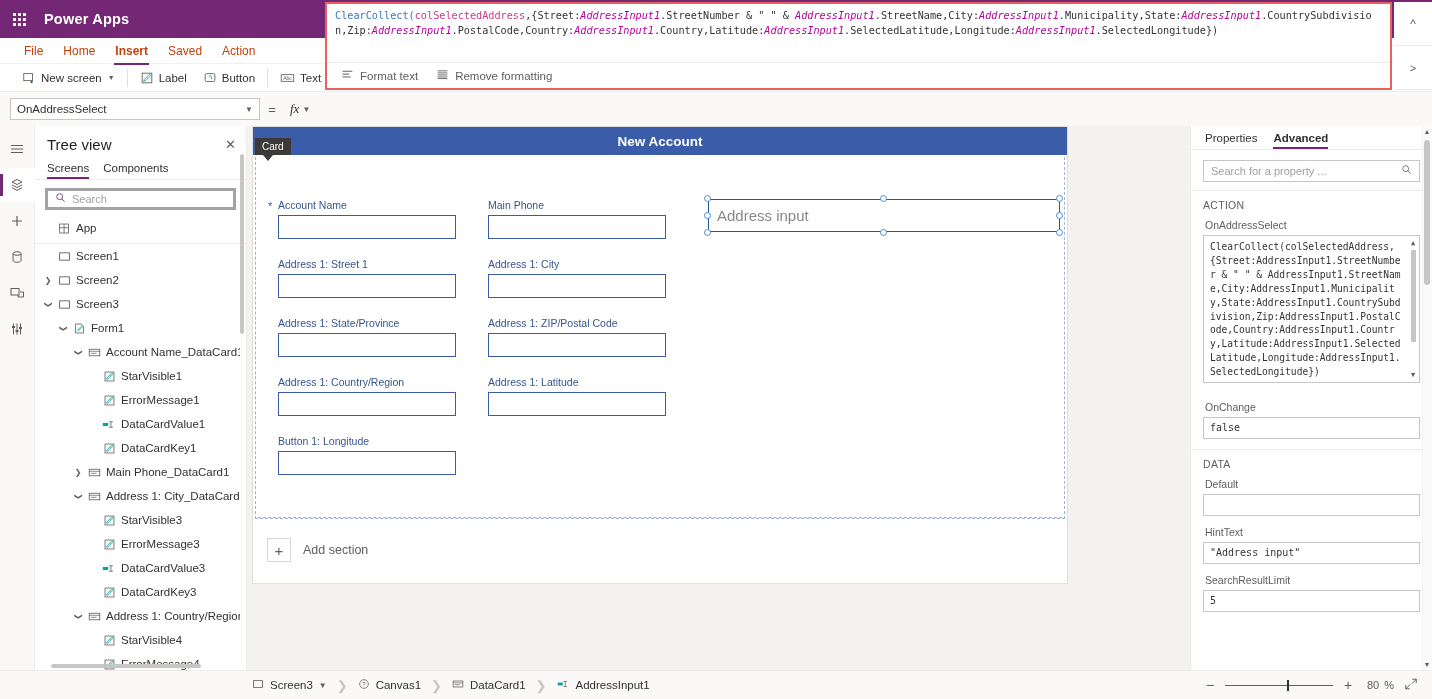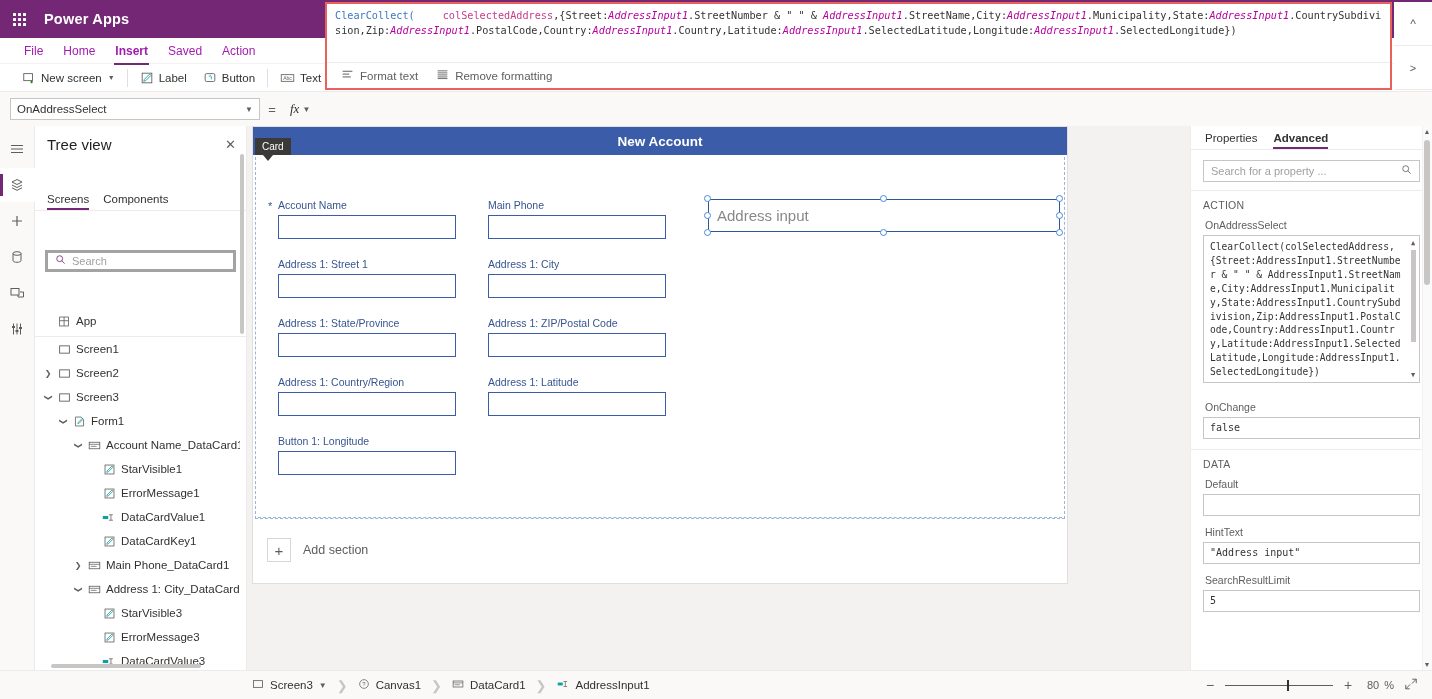--- a/index.html
+++ b/index.html
@@ -33,21 +33,21 @@
   .avatar .head{width:10px;height:10px;border-radius:50%;background:#8a8886;position:absolute;top:5px;}
   .avatar .body{width:19px;height:11px;border-radius:10px 10px 0 0;background:#8a8886;position:absolute;bottom:0;}
 
   
   .menurow{
     height:26px; background:#fff; display:flex; align-items:center;
     border-bottom:1px solid #f3f2f1; position:relative;
   }
   .menu-items{ display:flex; align-items:center; padding-left:14px; }
   .menu-item{
-    padding:3px 10px; font-size:12px; color:#a21caf; cursor:pointer; position:relative;
+    padding:3px 10px; font-size:12px; color:#c2410c; cursor:pointer; position:relative;
   }
   .menu-item.active{ font-weight:bold; }
   .menu-item.active:after{
     content:""; position:absolute; left:9px; right:9px; bottom:-4px; height:2px; background:#742774;
   }
   .menurow-right{ margin-left:auto; display:flex; align-items:center; height:26px; padding-right:8px;}
   .app-title{ font-size:11.5px; color:#605e5c; margin-right:10px;}
   .vsep{ width:1px; height:15px; background:#e1dfdd; margin:0 8px;}
   .tb-ico{
     width:26px;height:24px;display:flex;align-items:center;justify-content:center;
@@ -90,21 +90,21 @@
     position:absolute; left:325px; top:2px; right:40px; height:88px;
     border:2px solid #e8615c; background:#fff; z-index:8;
   }
   .fxtext{
     padding:5px 8px 4px 8px; font-family:"DejaVu Sans Mono", monospace;
     font-size:10.2px; line-height:1.45; white-space:pre-wrap; word-break:break-all;
     color:#333;
   }
   .fx-fn{ color:#3b78c3; }
   .fx-id{ color:#b4009e; font-style:italic; }
-  .fx-name{ color:#c73b8a;margin-left:28px; }
+  .fx-name{ color:#c73b8a; }
   .fxbar2{
     position:absolute; left:0; right:0; bottom:0; height:26px; background:#fff;
     border-top:1px solid #edebe9; display:flex; align-items:center; padding-left:14px; gap:18px;
   }
   .fxbar2 .fxb{
     display:flex;align-items:center;gap:6px;font-size:11.5px;color:#605e5c;cursor:pointer;
   }
   .fxside{
     position:absolute; right:0; top:2px; width:38px; height:88px;
     display:flex; flex-direction:column; z-index:7;
@@ -128,21 +128,20 @@
   }
   .rail-btn.sel{ background:#fff; }
   .rail-btn.sel:before{
     content:"";position:absolute;left:0;top:6px;bottom:6px;width:3px;background:#742774;
   }
 
   
   .treepanel{
     width:212px;background:#fff;border-right:1px solid #edebe9;display:flex;flex-direction:column;
     position:relative;
-    gap:31px;
   }
   .tp-head{ display:flex;align-items:center;padding:10px 10px 6px 12px;}
   .tp-title{ font-size:15px; color:#201f1e; }
   .tp-close{ margin-left:auto; color:#605e5c; font-size:13px; cursor:pointer; }
   .tp-tabs{ display:flex; padding-left:12px; gap:14px; border-bottom:1px solid #edebe9;}
   .tp-tab{ font-size:11.5px; padding:3px 0 5px 0; color:#323130; cursor:pointer; position:relative;}
   .tp-tab.active{ }
   .tp-tab.active:after{ content:"";position:absolute;left:0;right:0;bottom:0;height:2px;background:#742774;}
   .tp-search{
     margin:8px 10px 6px 10px;height:22px;border:3px solid #a3a3a3;background:#fff;

